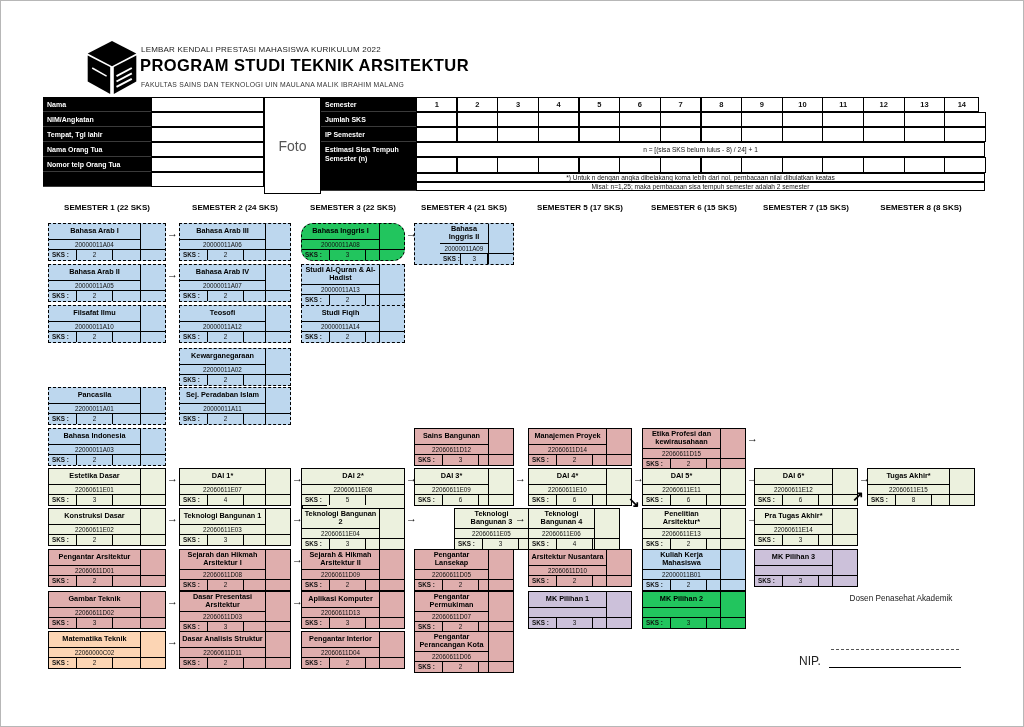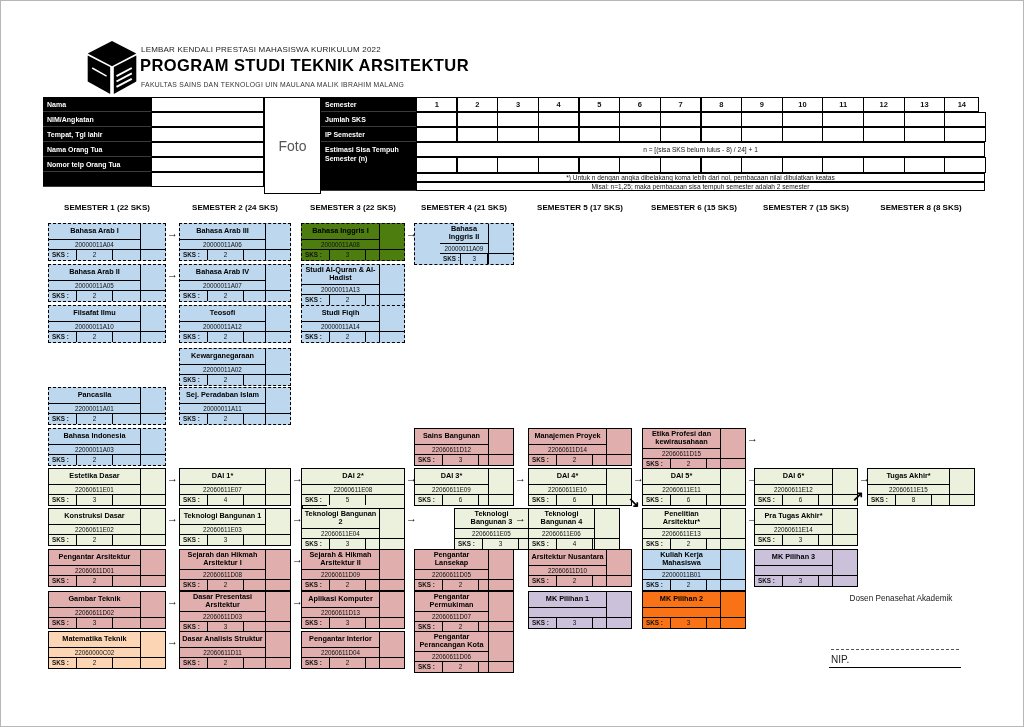--- a/index.html
+++ b/index.html
@@ -35,21 +35,21 @@
   .sv{width:36px;text-align:center;border-right:1px solid #000;box-sizing:border-box;}
   .sr{flex:1;}
   .cside{width:24px;border-left:1px solid #000;display:flex;flex-direction:column;}
   .cside .s1{flex:1;}
   .cside .s2{height:10px;border-top:1px solid #000;}
   .arrow{position:absolute;font-size:11px;font-weight:bold;color:#000;line-height:11px;}
   .arrow.big{font-size:14px;line-height:14px;}
   
   #advisor{position:absolute;left:820px;top:593px;width:160px;text-align:center;font-size:8.2px;color:#222;}
   #sigline{position:absolute;left:830px;top:648px;width:128px;border-top:1.3px dashed #555;}
-  #nip{position:absolute;left:830px;top:653px;font-size:10px;color:#222;}
+  #nip{position:absolute;left:798px;top:653px;font-size:12px;color:#222;}
   #nipline{position:absolute;left:828px;top:666px;width:132px;border-top:1.5px solid #000;}
 </style>
 </head>
 <body>
 
 <div id="page">
 
   <svg id="logo" viewBox="0 0 60 62">
     <polygon points="30,1 57,15 30,29 3,15" fill="#000"></polygon>
     <polygon points="3,17 28,30 28,60 3,46" fill="#000"></polygon>
@@ -458,21 +458,21 @@
           <span class="sl">SKS :</span>
           <span class="sv">2</span>
           <span class="sr"></span>
         </div>
       </div>
       <div class="cside">
         <div class="s1"></div>
         <div class="s2"></div>
       </div>
     </div>
-    <div class="card dashed" style="left: 300px; top: 222px; width: 104px; background: #4d7c0f;">
+    <div class="card dashed" style="left: 300px; top: 222px; width: 104px; background: #22c55e; border-radius: 12px;">
       <div class="cmain">
         <div class="ctitle">Bahasa Inggris I</div>
         <div class="ccode">20000011A08</div>
         <div class="csks">
           <span class="sl">SKS :</span>
           <span class="sv">3</span>
           <span class="sr"></span>
         </div>
       </div>
       <div class="cside">
@@ -827,21 +827,21 @@
           <span class="sl">SKS :</span>
           <span class="sv">2</span>
           <span class="sr"></span>
         </div>
       </div>
       <div class="cside">
         <div class="s1"></div>
         <div class="s2"></div>
       </div>
     </div>
-    <div class="card" style="left: 641px; top: 590px; width: 104px; background: #f97316;">
+    <div class="card" style="left: 641px; top: 590px; width: 104px; background: #22c55e;">
       <div class="cmain">
         <div class="ctitle">MK Pilihan 2</div>
         <div class="ccode"></div>
         <div class="csks">
           <span class="sl">SKS :</span>
           <span class="sv">3</span>
           <span class="sr"></span>
         </div>
       </div>
       <div class="cside">

